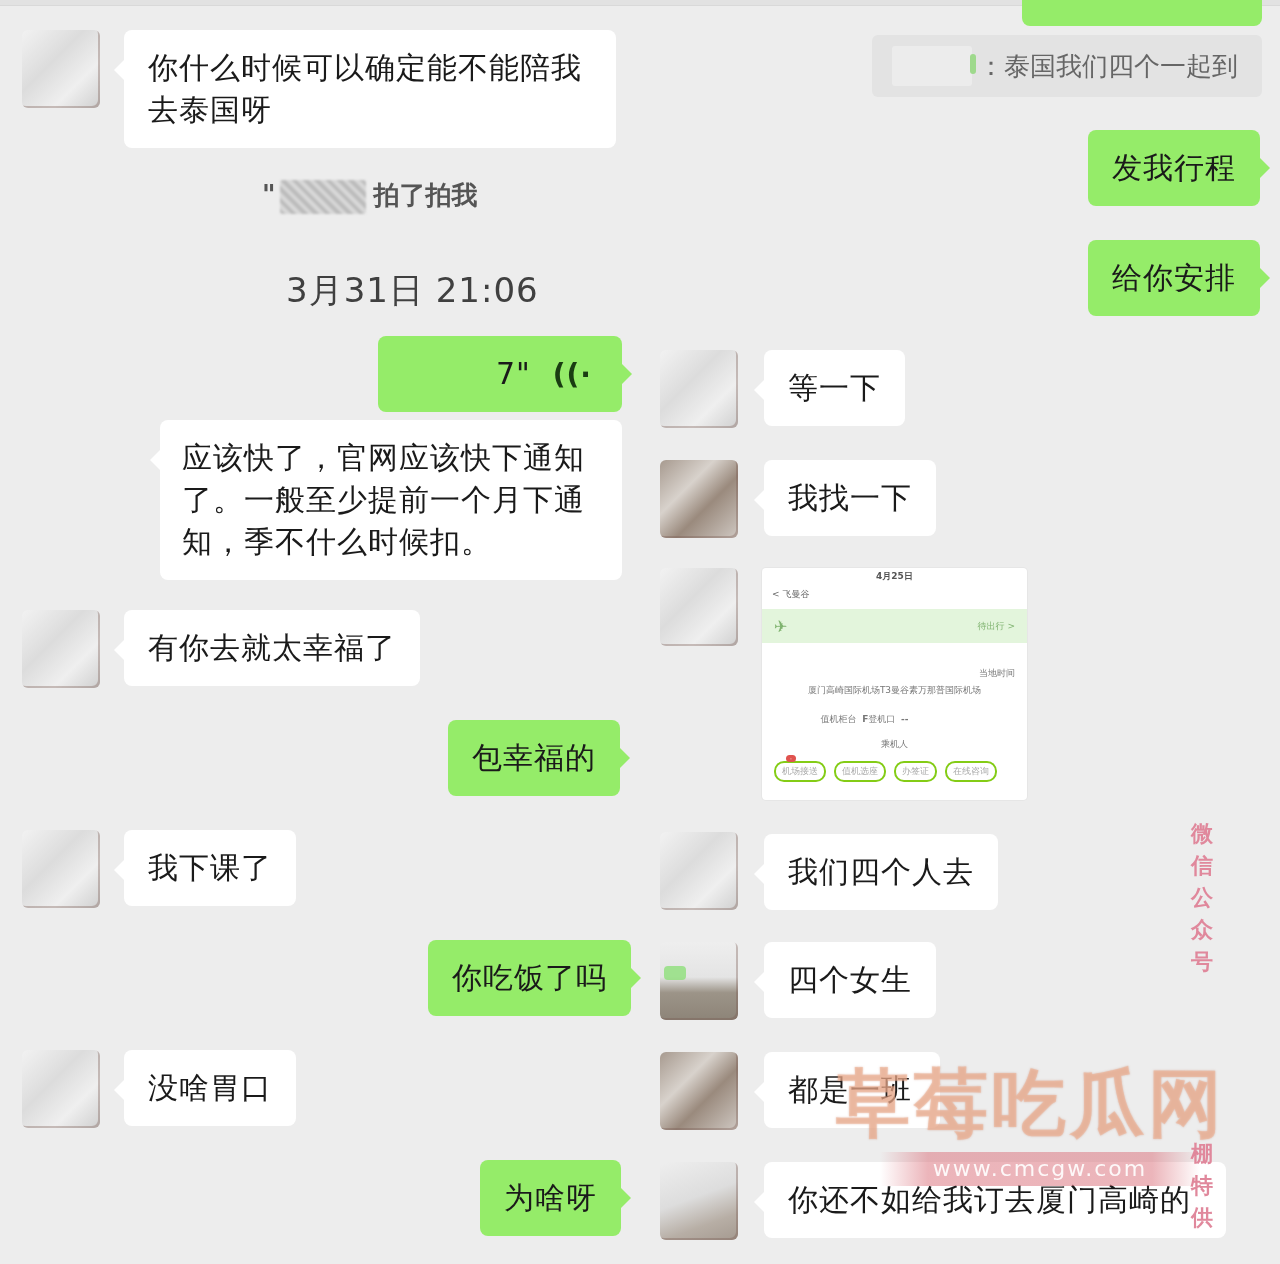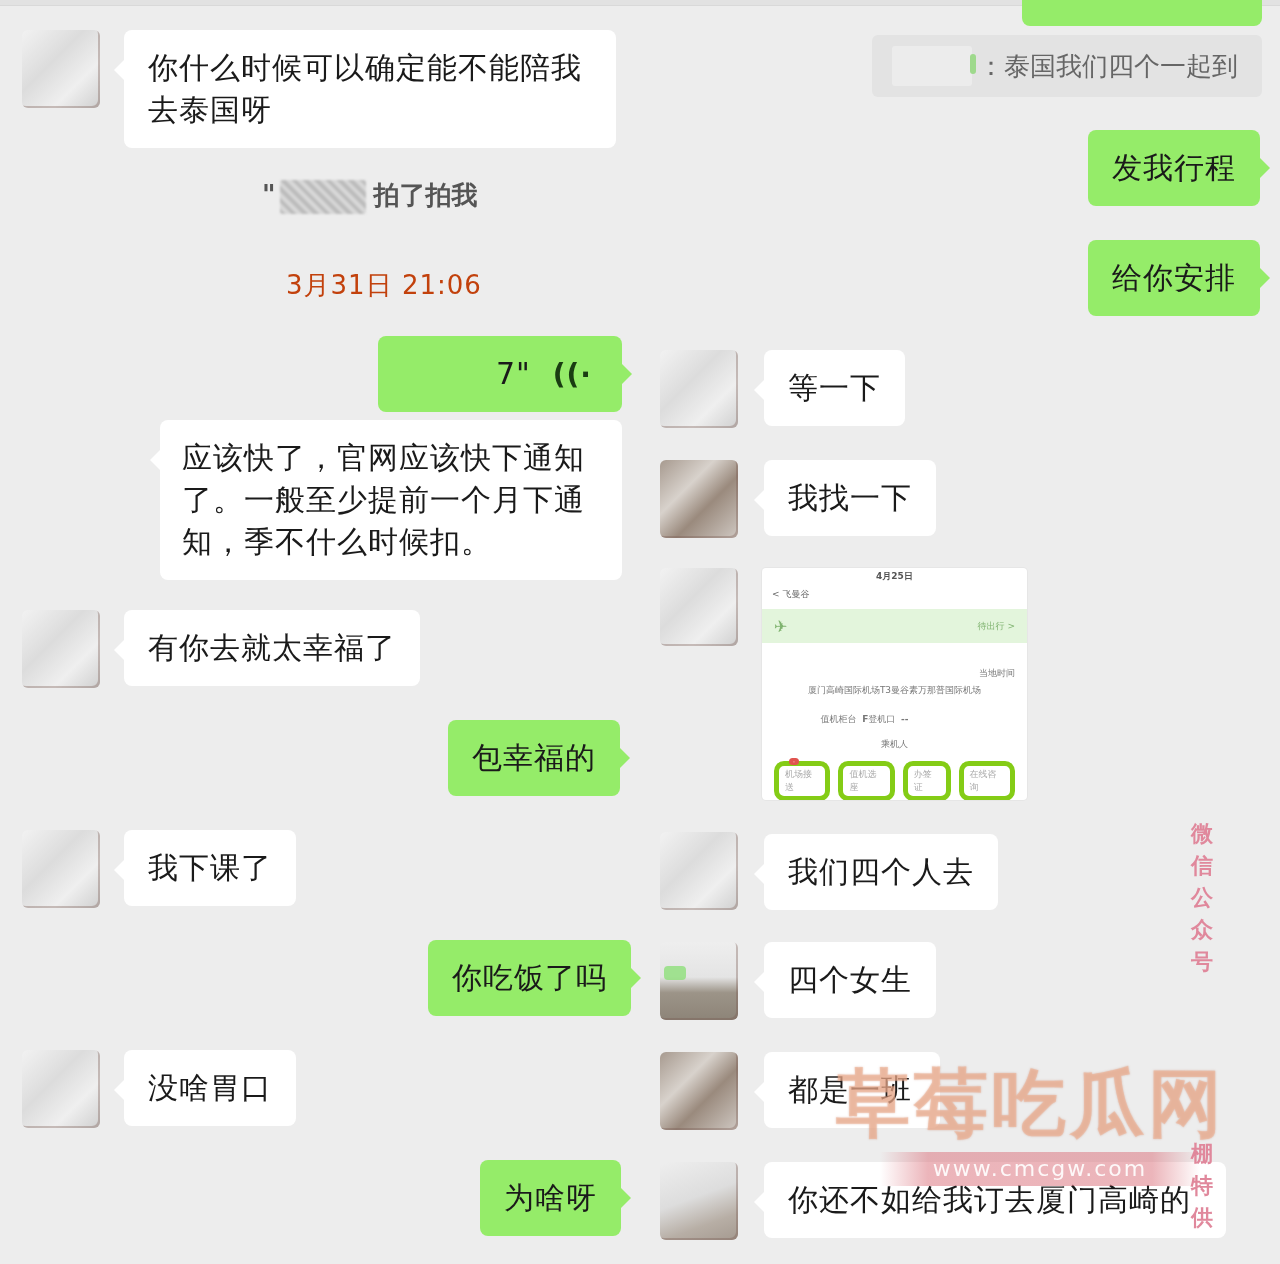--- a/index.html
+++ b/index.html
@@ -29,21 +29,21 @@
   .bubble.out { background: #95ec69; }
   .bubble.in::before {
     content: ""; position: absolute; left: -10px; top: 30px;
     border-top: 10px solid transparent; border-bottom: 10px solid transparent; border-right: 10px solid #ffffff;
   }
   .bubble.out::after {
     content: ""; position: absolute; right: -10px; top: 28px;
     border-top: 10px solid transparent; border-bottom: 10px solid transparent; border-left: 10px solid #95ec69;
   }
   .bubble.multi { white-space: normal; }
-  .sys { position: absolute; font-size: 26px; color: #c2410c; letter-spacing: 1px; }
+  .sys { position: absolute; font-size: 34px; color: #404040; letter-spacing: 1px; }
   .pat { position: absolute; font-size: 26px; color: #555; font-weight: bold; }
   .blur-name { display: inline-block; width: 86px; height: 34px; vertical-align: middle; background: repeating-linear-gradient(45deg, #bdbdbd 0 4px, #d7d7d7 4px 8px); border-radius: 3px; filter: blur(1px); margin: 0 8px 0 4px; }
   .quote {
     position: absolute; left: 872px; top: 35px; width: 390px; height: 62px;
     background: #e3e3e3; border-radius: 6px; font-size: 26px; color: #666;
     display: flex; align-items: center; padding-left: 20px;
   }
   .quote .qname { width: 80px; height: 40px; background: #ececec; border-radius: 3px; margin-right: 6px; position: relative; }
   .quote .qname::after { content: ""; position: absolute; right: -4px; top: 8px; width: 6px; height: 20px; background: #9ed98c; border-radius: 3px; }
   .voice-icon { display: inline-block; font-weight: bold; margin-left: 22px; color: #1a3d12; font-size: 28px; }
@@ -51,21 +51,21 @@
     position: absolute; left: 762px; top: 568px; width: 265px; height: 232px;
     background: #fff; border-radius: 4px; overflow: hidden; font-size: 9px; color: #888;
     box-shadow: 0 0 0 1px #e6e6e6;
   }
   .img-msg .hdr { height: 16px; padding: 2px 10px; color: #555; font-weight: bold; font-size: 9px; text-align: center; }
   .img-msg .back { padding: 4px 10px; color: #666; }
   .img-msg .band { margin-top: 4px; height: 34px; background: #e3f5dc; display: flex; align-items: center; justify-content: space-between; padding: 0 12px; color: #7fb36f; }
   .img-msg .band .plane { font-size: 16px; color: #7fb36f; }
   .img-msg .row { display: flex; justify-content: center; padding: 0 12px; margin-top: 8px; color: #777; }
   .img-msg .chips { display: flex; gap: 8px; padding: 0 12px; margin-top: 10px; }
-  .img-msg .chip { border: 5px solid #84cc16; border-radius: 10px; padding: 2px 6px; color: #aaa; position: relative; }
+  .img-msg .chip { border: 2px solid #84cc16; border-radius: 10px; padding: 2px 6px; color: #aaa; position: relative; }
   .img-msg .chip .tag { position: absolute; left: 10px; top: -8px; background: #e0534f; color: #fff; font-size: 6px; border-radius: 4px; padding: 0 4px; }
   .wm-vert { position: absolute; left: 1188px; top: 818px; width: 28px; font-size: 22px; line-height: 32px; color: #e0889c; font-weight: bold; text-align: center; }
   .wm-vert2 { position: absolute; left: 1188px; top: 1138px; width: 28px; font-size: 22px; line-height: 32px; color: #e0889c; font-weight: bold; text-align: center; }
   .wm-big { position: absolute; left: 836px; top: 1055px; font-size: 74px; color: rgba(240,180,150,0.55); font-weight: bold; letter-spacing: 4px; text-shadow: 0 0 2px rgba(200,120,90,0.5); white-space: nowrap; }
   .wm-url { position: absolute; left: 880px; top: 1152px; width: 320px; height: 34px; background: linear-gradient(90deg, rgba(220,120,130,0) 0%, rgba(220,120,130,0.55) 15%, rgba(220,120,130,0.55) 85%, rgba(220,120,130,0) 100%); color: rgba(255,255,255,0.9); font-size: 22px; text-align: center; line-height: 34px; letter-spacing: 2px; }
 </style>
 </head>
 <body>
 
 <div class="topline"></div>

